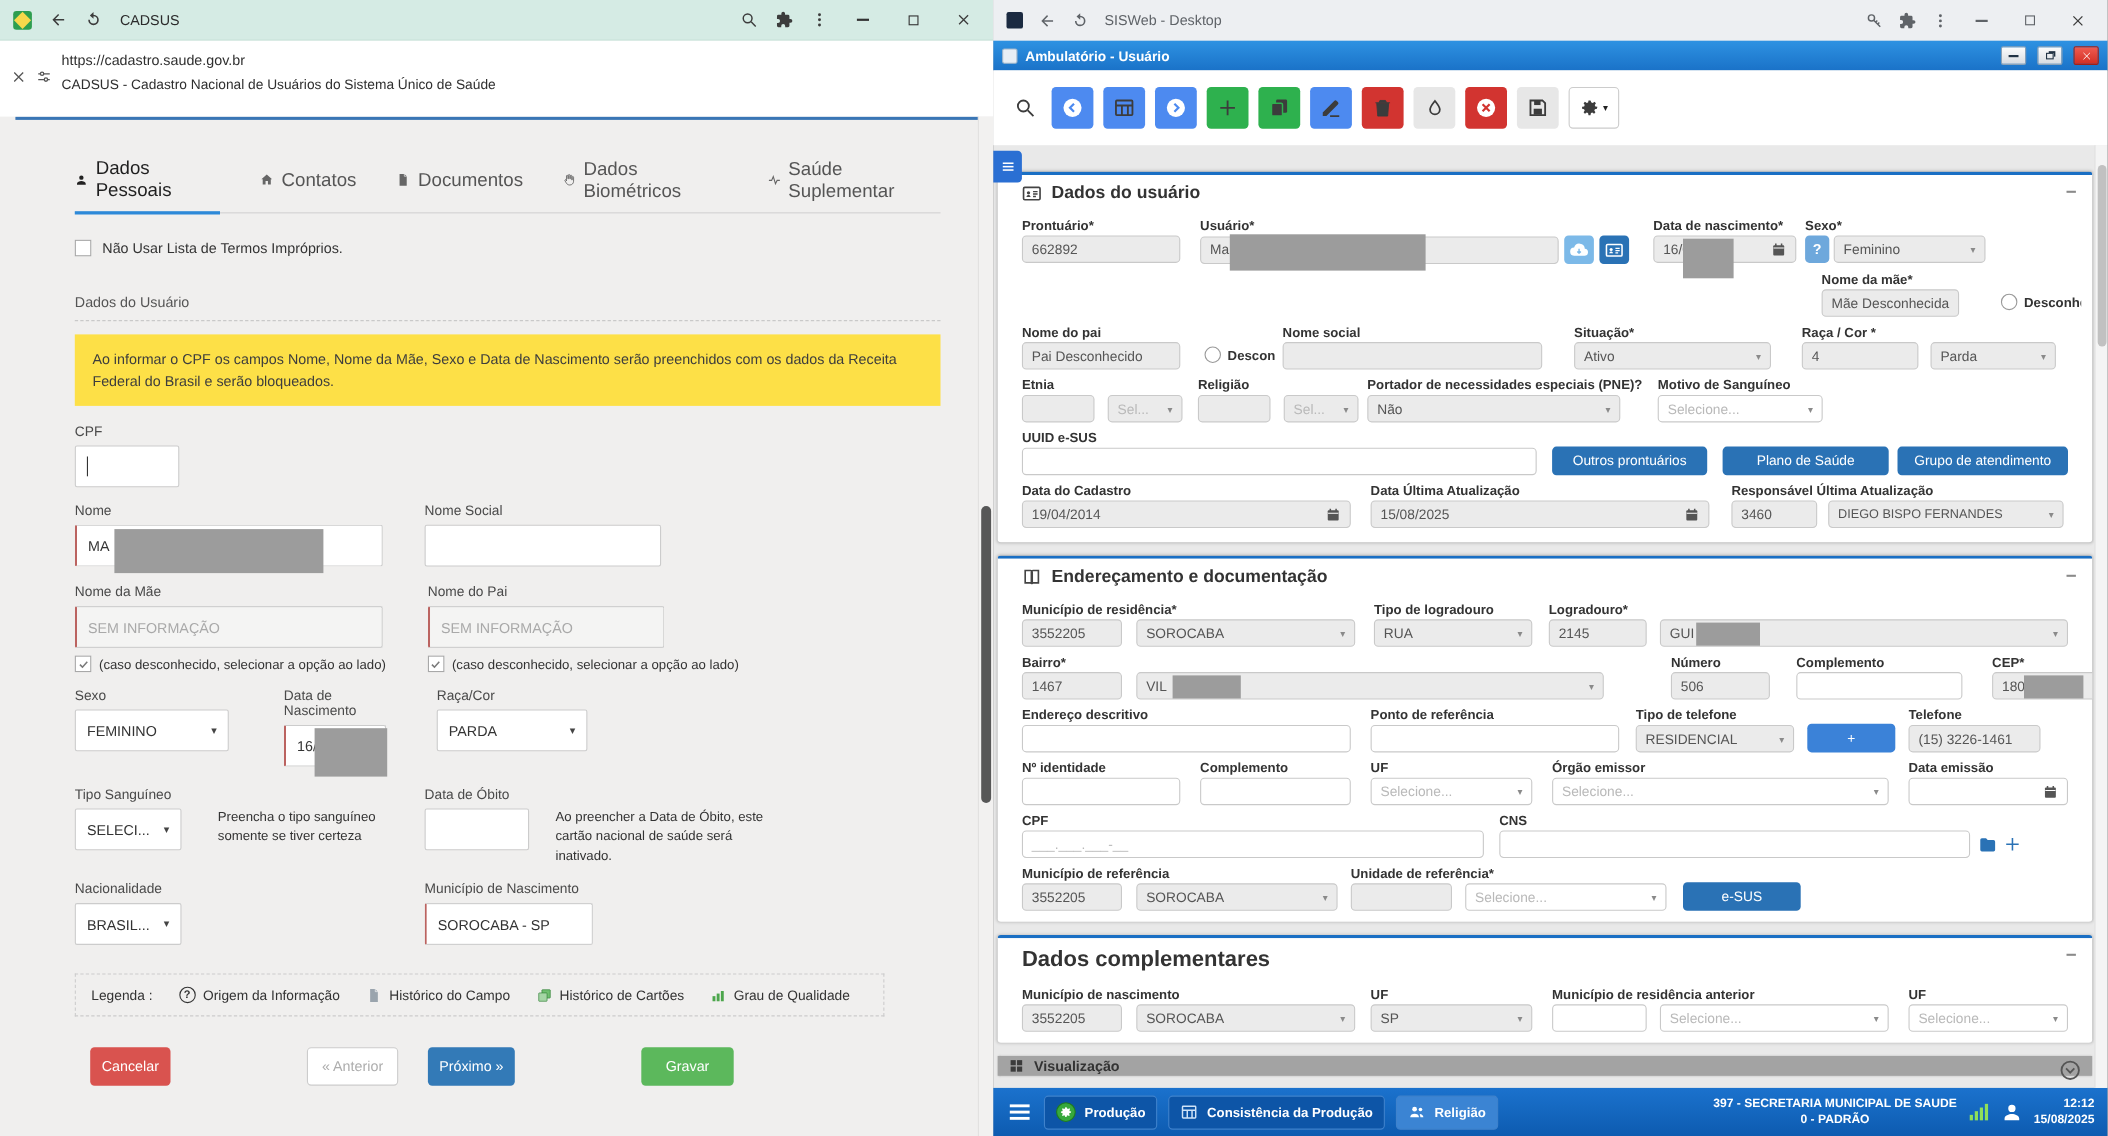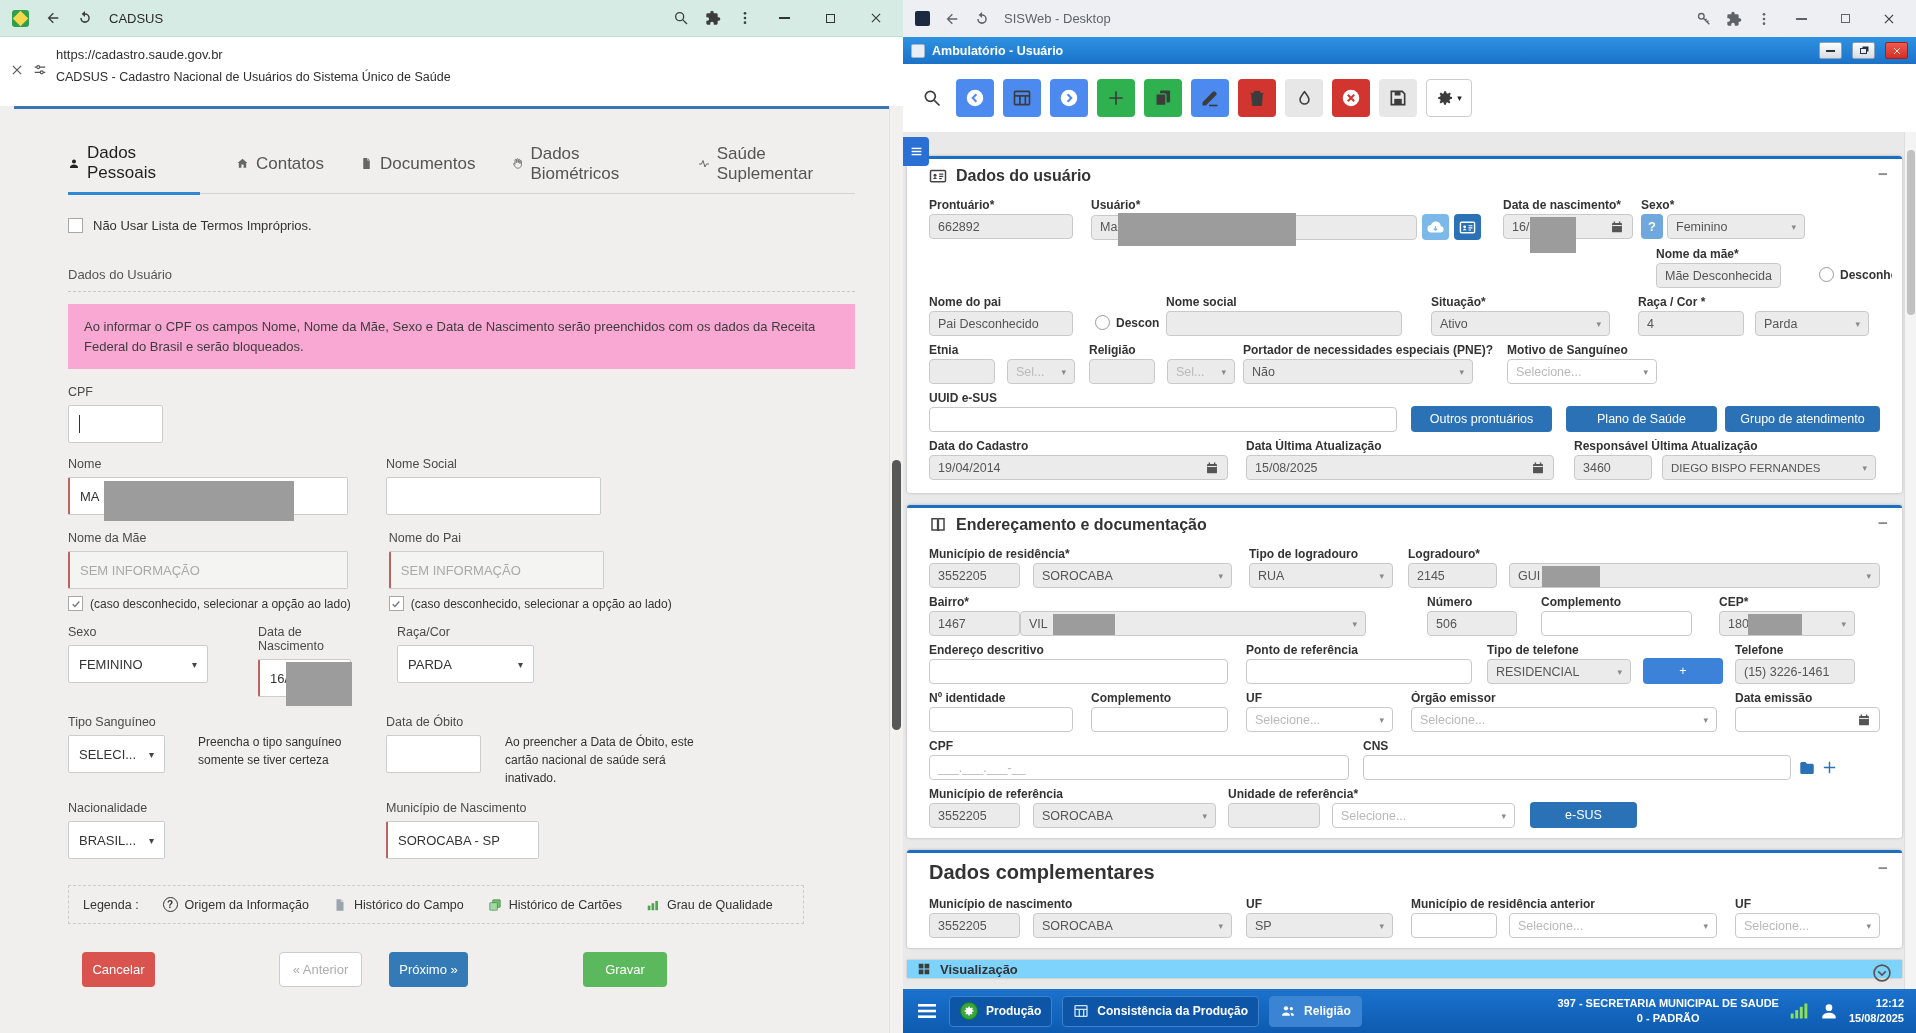--- a/index.html
+++ b/index.html
@@ -28,21 +28,21 @@
 .lw-content{padding:34px 0 0 68px;width:889px}
 .ltabs{display:flex;gap:36px;border-bottom:1px solid #d2d2d2;width:787px}
 .ltab{display:flex;align-items:center;gap:7px;font-size:17px;color:#555;padding-bottom:9px;cursor:default}
 .ltab .ic{width:13px;height:13px;color:#666}
 .ltab.act{color:#1f1f1f;border-bottom:3px solid #2d89d8;margin-bottom:-2px}
 .ltab.act .ic{color:#222}
 .lcheck{display:flex;align-items:center;gap:10px;font-size:13px;color:#333;margin-top:24px}
 .cbox{width:15px;height:15px;border:1px solid #a8a8a8;background:#fff;display:flex;align-items:center;justify-content:center}
 .cbox .ic{width:10px;height:10px;color:#7a7a7a}
 .lsection{margin-top:34px;width:787px;border-bottom:1px dashed #c9c9c9;padding-bottom:9px;font-size:13px;color:#555}
-.linfo{margin-top:12px;width:787px;background:#f9a8d4;padding:13px 16px;font-size:13px;color:#3d3d3d;line-height:1.5}
+.linfo{margin-top:12px;width:787px;background:#fde047;padding:13px 16px;font-size:13px;color:#3d3d3d;line-height:1.5}
 .lrow{display:flex;align-items:flex-start}
 .llbl{font-size:12.5px;color:#4a4a4a;margin-bottom:6px}
 .linp{height:38px;border:1px solid #ccc;background:#fff;font-size:13px;color:#333;display:flex;align-items:center;padding:0 10px;position:relative;border-radius:2px}
 .linp.dis{background:#f4f4f3;color:#a9a9a9}
 .rbord{border-left:2px solid #bb6360}
 .lsel{height:38px;border:1px solid #ccc;background:#fff;font-size:13px;color:#333;display:flex;align-items:center;justify-content:space-between;padding:0 10px;border-radius:2px}
 .lcaret{font-size:10px;color:#444;margin-left:6px}
 .note{font-size:12px;color:#333;display:flex;gap:7px;align-items:center;margin-top:7px}
 .helptxt{font-size:12px;color:#333;line-height:1.5;padding-top:18px}
 .caret-bar{width:1px;height:18px;background:#333}
@@ -84,21 +84,21 @@
 .rsel{justify-content:space-between}
 .rcaret{font-size:9px;color:#8a8a8a;margin-left:5px}
 .ph-txt{color:#b9b9b9}
 .calic{margin-left:auto;color:#555}
 .sqbtn{width:27px;height:26px;border-radius:4px;display:flex;align-items:center;justify-content:center;margin-left:5px;color:#fff}
 .sqbtn.light{background:#7cb9e8}.sqbtn.dark{background:#2a72b5}
 .qbtn{width:22px;height:25px;border-radius:4px;background:#6ea8dc;color:#fff;font-weight:bold;font-size:13px;display:flex;align-items:center;justify-content:center;margin-right:4px}
 .pbtn{height:26px;background:#2a72b5;border-radius:4px;color:#fff;font-size:12.5px;display:flex;align-items:center;justify-content:center;padding:0 6px;white-space:nowrap}
 .radio{width:15px;height:15px;border-radius:50%;border:1px solid #999;background:#fff;flex:none}
 .rdg{display:flex;align-items:center;gap:6px;font-weight:bold;font-size:12px;color:#333}
-.visbar{height:18px;background:#7dd3fc;margin:0 14px 0 4px;display:flex;align-items:center;gap:9px;padding:0 10px;font-weight:bold;font-size:13px;color:#333;box-shadow:0 0 2px rgba(0,0,0,.25);position:relative}
+.visbar{height:18px;background:#a3a3a3;margin:0 14px 0 4px;display:flex;align-items:center;gap:9px;padding:0 10px;font-weight:bold;font-size:13px;color:#333;box-shadow:0 0 2px rgba(0,0,0,.25);position:relative}
 .visbar .chev{position:absolute;right:10px;top:3px;color:#555}
 .sbar{position:absolute;left:0;bottom:0;width:1013px;height:44px;background:linear-gradient(#1b72cd,#0d5bb0);display:flex;align-items:center;gap:10px;padding:0 12px}
 .schip{height: 31px;background:#0d55a7;border:1px solid #3f82cc;border-radius:4px;color:#fff;font-size:12px;font-weight:bold;display:flex;align-items:center;gap:8px;padding:0 10px}
 .schip.lit{background:#3b84d3}
 .sgicon{width:18px;height:18px;border-radius:50%;background:#37a93c;border:1px solid #1e7a22;display:flex;align-items:center;justify-content:center;color:#fff}
 .sorg{margin-left:auto;display:flex;flex-direction:column;align-items:center;color:#fff;font-size:11px;font-weight:bold;line-height:1.35}
 .sclock{display:flex;flex-direction:column;align-items:flex-end;color:#fff;font-size:11px;font-weight:bold;line-height:1.35}
 #rw-scroll{position:absolute;right:0;top:132px;width:12px;height:857px;background:#f4f4f4;border-left:1px solid #ddd}
 #rw-thumb{position:absolute;top:18px;left:2px;width:8px;height:165px;background:#c1c1c1;border-radius:4px}
 </style>
@@ -840,21 +840,21 @@
       </div>
     </div>
 
     <div class="frow">
       <div>
         <div class="rlbl">Bairro*</div>
         <div class="ctl">
           <div class="rinp" style="width:91px">
               <span>1467</span>
             </div>
-          <div class="rinp rsel" style="width:346px;">
+          <div class="rinp rsel" style="width:425px;margin-left:13px">
             <span>VIL</span>
             <span class="red" style="left:32px;top:2px;width:62px;height:21px"></span>
             <span class="rcaret">▾</span>
           </div>
         </div>
       </div>
       <div style="margin-left:61px">
         <div class="rlbl">Número</div>
         <div class="rinp" style="width:90px">
             <span>506</span>

